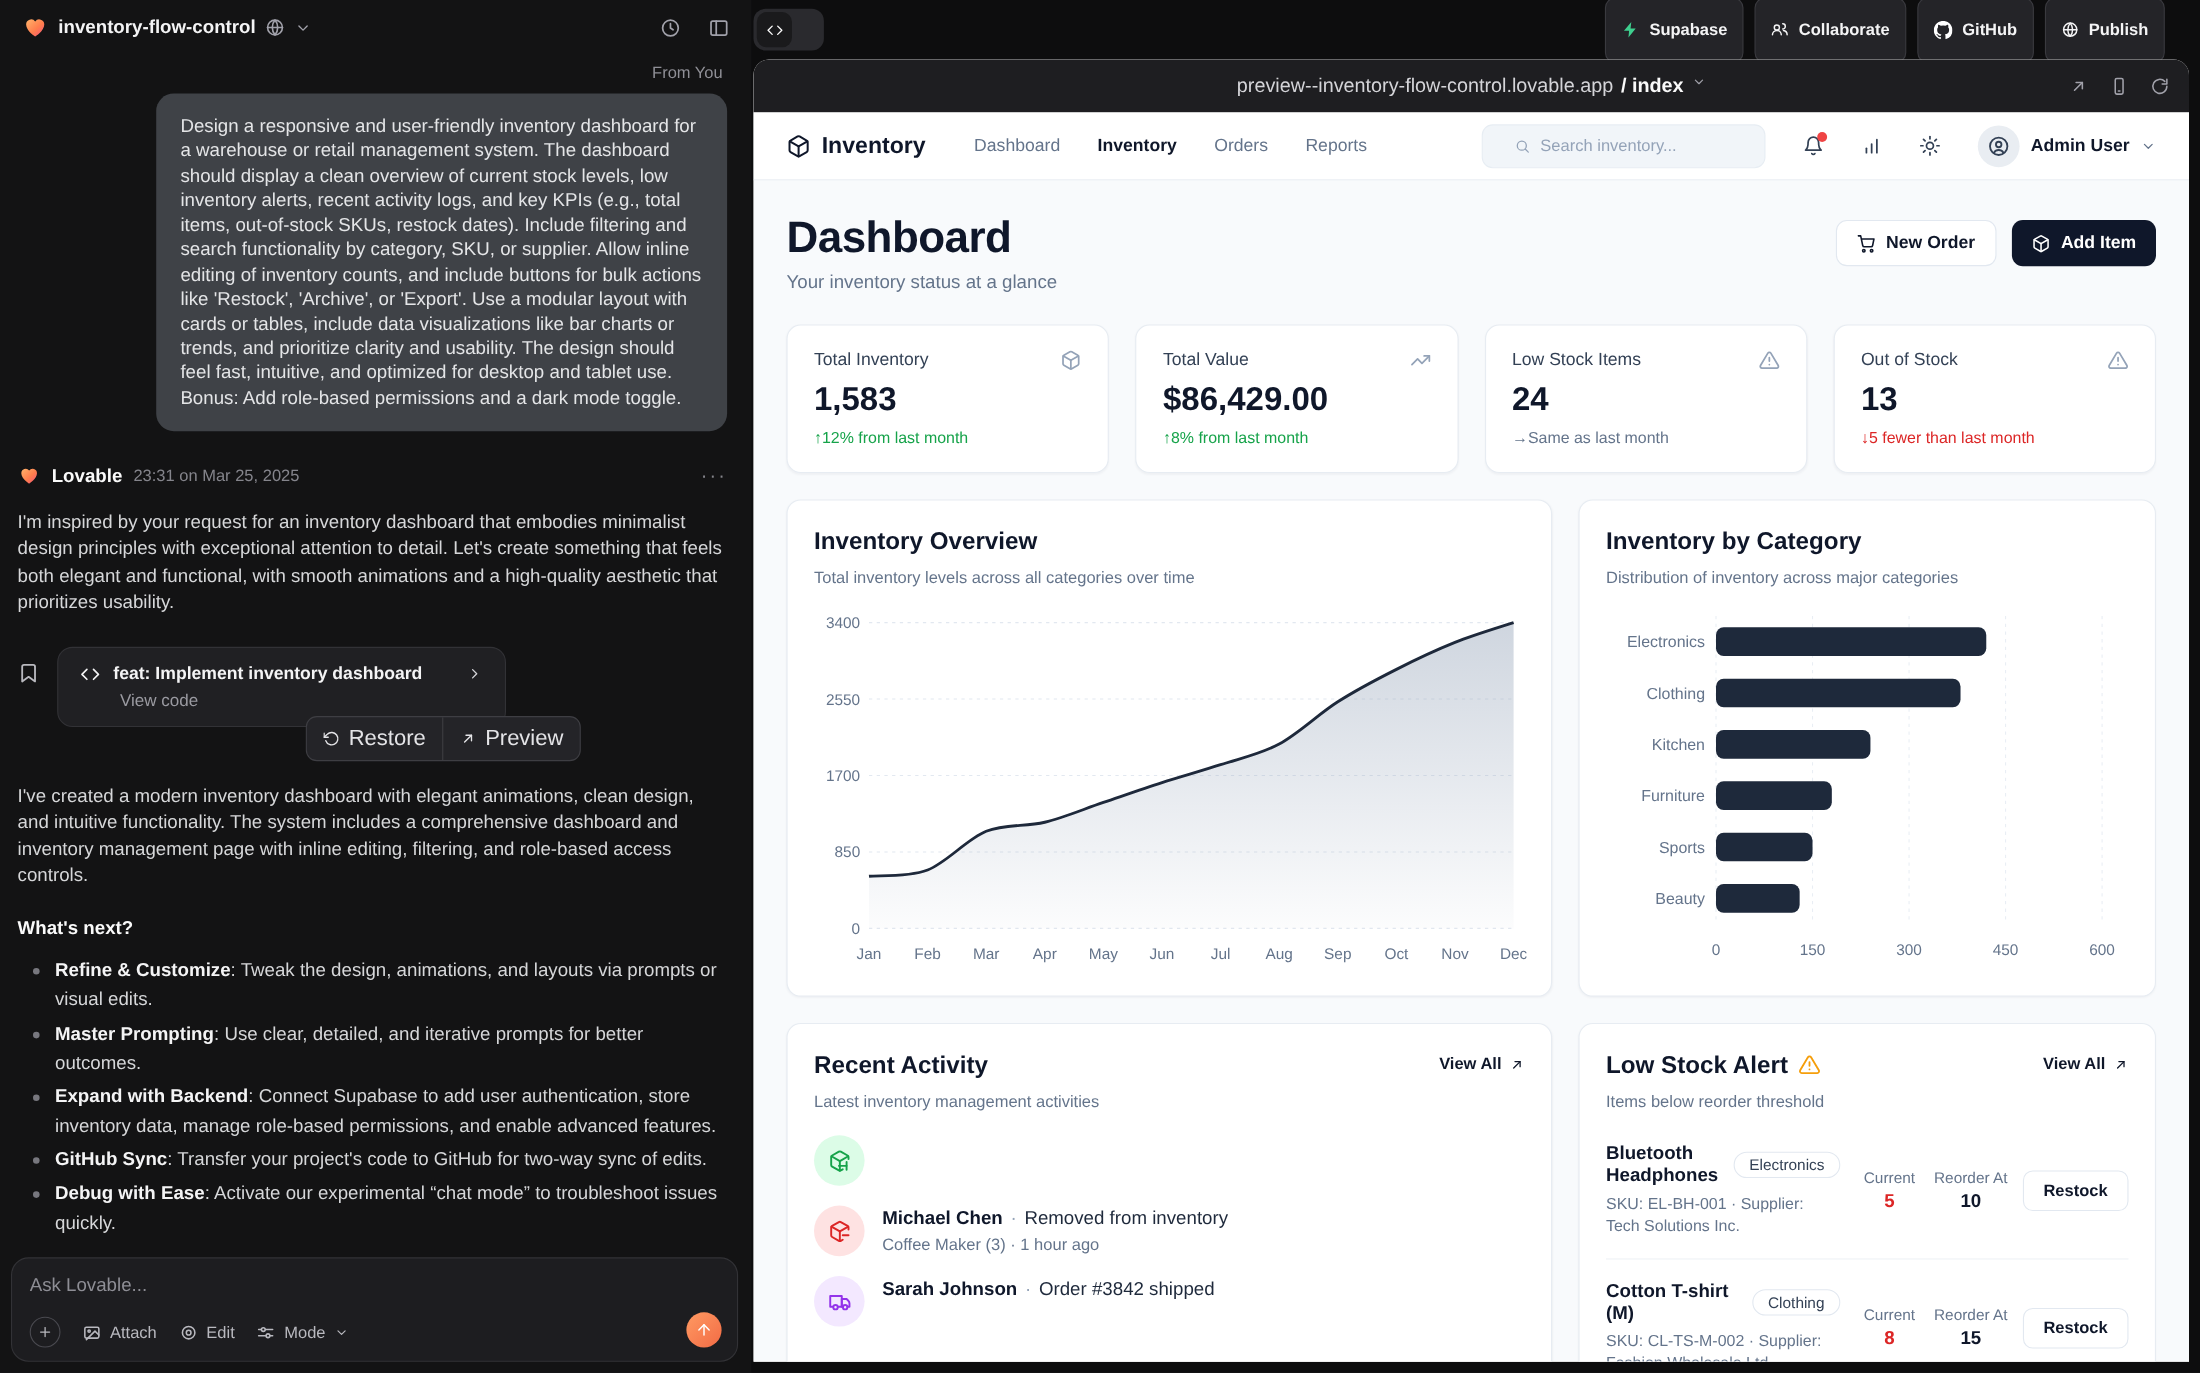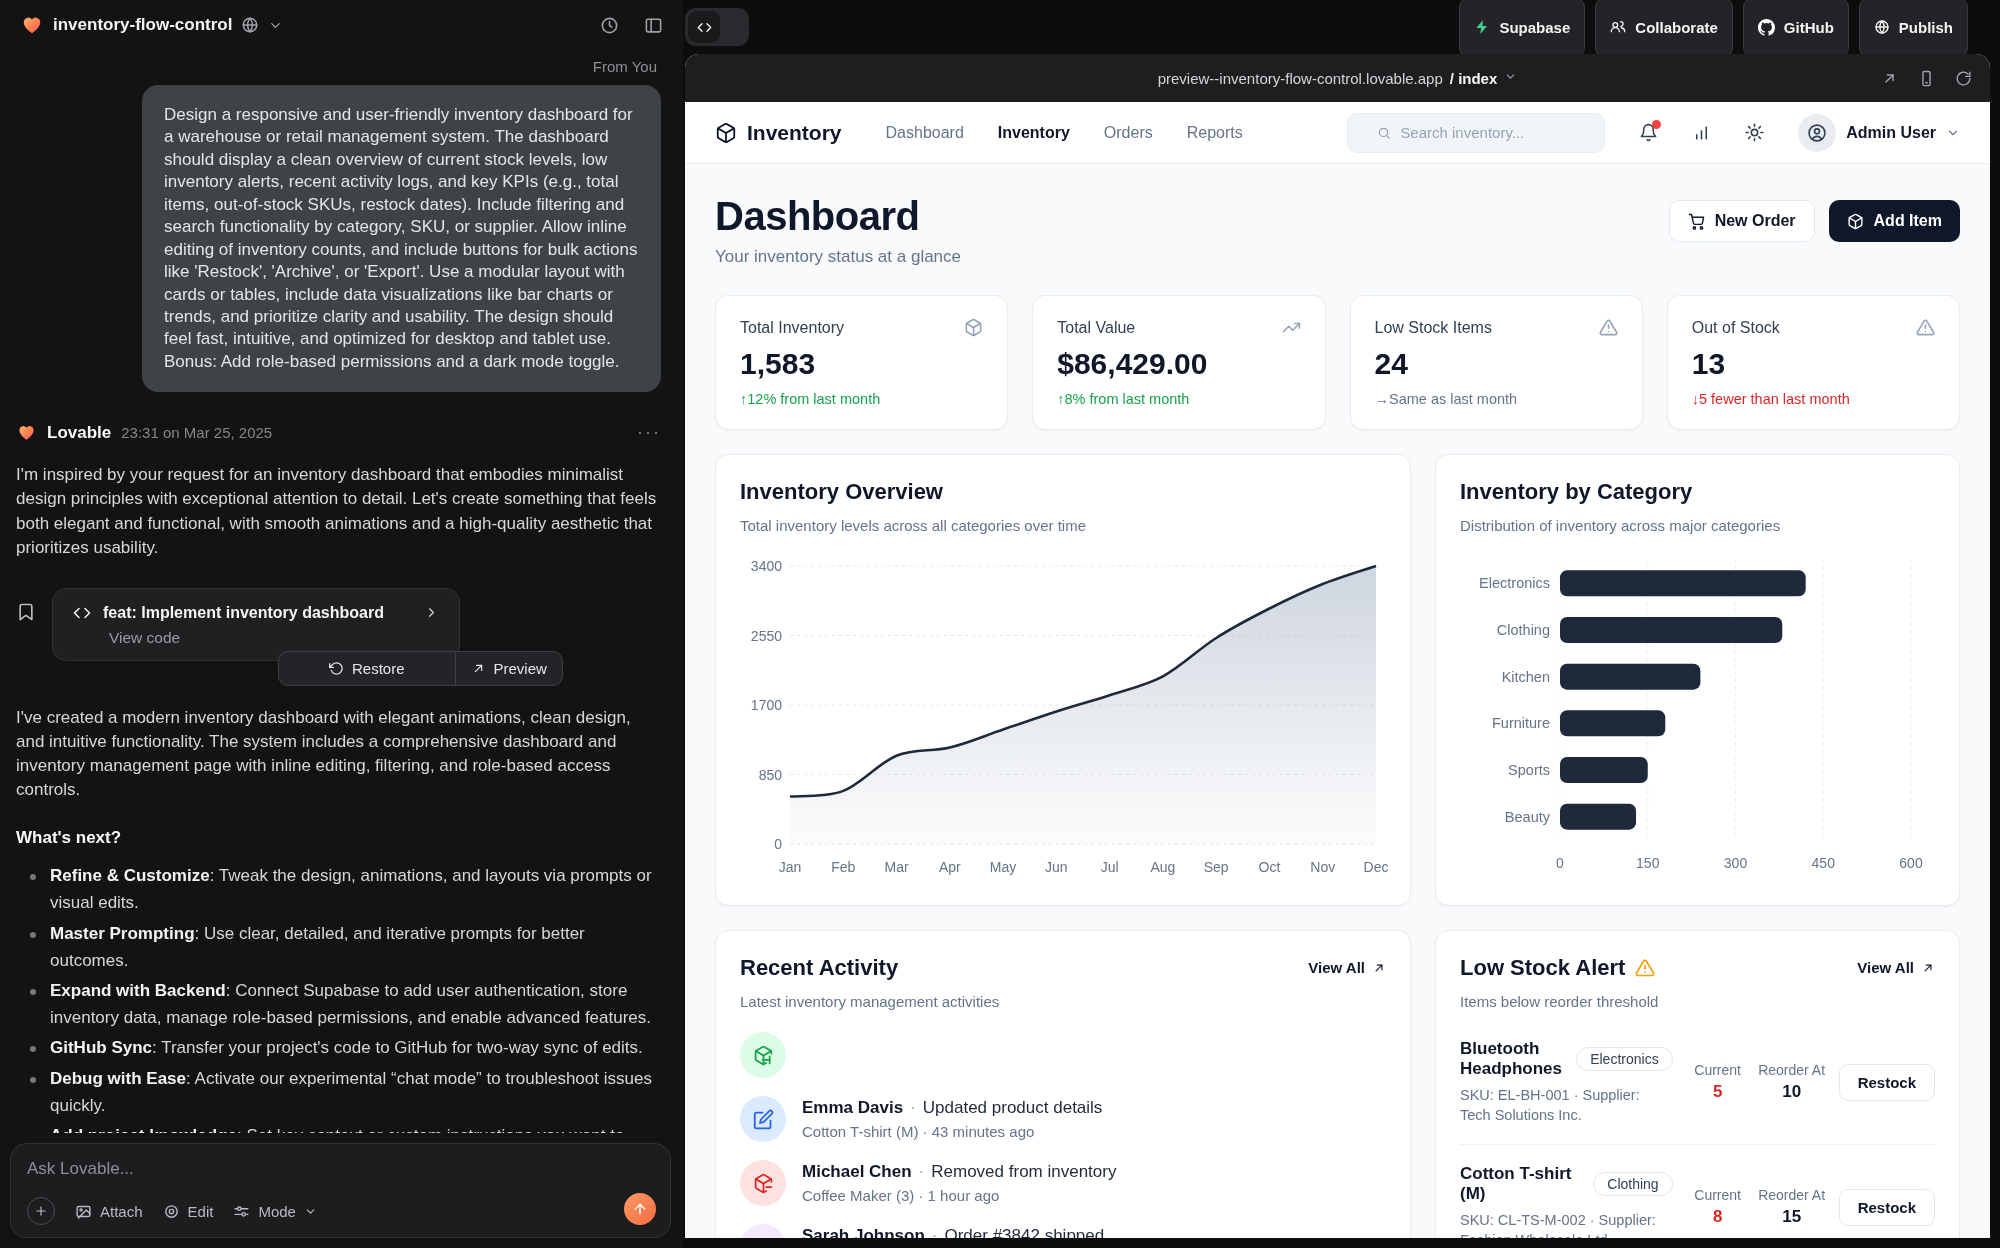--- a/index.html
+++ b/index.html
@@ -26,21 +26,21 @@
   .msg-dots { margin-left:auto; color:#85858c; font-size:18px; letter-spacing:2px; }
   .para { color:#d6d7d9; font-size:17px; line-height:1.42; margin-top:20px; }
   .commit-row { display:flex; align-items:flex-start; gap:16px; margin-top:28px; }
   .bookmark { color:#b9b9bf; margin-top:14px; flex:none; }
   .commit-card { background:#202023; border:1px solid #323236; border-radius:14px; padding:15px 20px 13px; width:408px; }
   .commit-line { display:flex; align-items:center; gap:12px; color:#f4f4f5; font-size:16px; font-weight:700; }
   .commit-chev { margin-left:auto; color:#d4d4d8; }
   .viewcode { color:#9a9aa1; font-size:15.5px; margin:7px 0 0 36px; }
   .restore-row { display:flex; justify-content:flex-start; margin:-10px 0 0 262px; position:relative; z-index:2; }
   .pillgroup { display:flex; align-items:center; background:#242428; border:1px solid #3e3e43; border-radius:10px; overflow:hidden; }
-  .pillbtn { display:flex; align-items:center; gap:8px; color:#e4e4e7; font-size:15px; padding:8px 15px;margin-left:35px; }
+  .pillbtn { display:flex; align-items:center; gap:8px; color:#e4e4e7; font-size:20px; padding:8px 15px; }
   .pillbtn + .pillbtn { border-left:1px solid #3e3e43; }
   .whats-next { color:#fafafa; font-size:17px; font-weight:700; margin-top:26px; }
   .bullets { margin-top:14px; }
   .bullets li { list-style:none; display:flex; gap:14px; color:#d6d7d9; font-size:17px; line-height:1.6; margin-top:3px; }
   .bullets li::before { content:""; width:6px; height:6px; border-radius:50%; background:#77777e; flex:none; margin-top:12px; margin-left:14px; }
   .bullets b { color:#f4f4f5; font-weight:700; }
   .input-box { flex:none; margin:10px 12px 10px 10px; background:#1d1d20; border:1px solid #323236;
     border-radius:16px; padding:15px 16px 12px; position:relative; }
   .ask-input { width:100%; background:transparent; border:none; outline:none; color:#e4e4e7; font-size:17px;
     font-family:"Liberation Sans",sans-serif; }
@@ -55,21 +55,21 @@
   
   .right { flex:1; display:flex; flex-direction:column; background:#0d0d0e; }
   .rp-topbar { height:54px; flex:none; display:flex; align-items:center; padding:0 34px 0 2px; }
   .code-toggle { width:64px; height:38px; background:#2a2a2e; border-radius:11px; display:flex; align-items:center; padding:3px; }
   .code-toggle .seg { width:32px; height:32px; border-radius:9px; background:#1a1a1c; display:flex; align-items:center; justify-content:center; color:#fafafa; }
   .top-actions { margin-left:auto; display:flex; gap:10px; }
   .top-btn { display:flex; align-items:center; gap:9px; background:#242428; border:1px solid #3a3a3f;
     border-radius:9px; color:#f4f4f5; font-size:15px; font-weight:600; padding:20px 14px; }
   .frame { flex:1; margin:0 12px 10px 2px; border-radius:14px 14px 0 0; overflow:hidden; display:flex; flex-direction:column; background:#fff; }
   .url-bar { height:48px; flex:none; background:#1e1e21; display:flex; align-items:center; justify-content:center; position:relative; }
-  .url-text { color:#d4d4d8; font-size:15px; display:flex; align-items:flex-start; gap:7px; }
+  .url-text { color:#d4d4d8; font-size:18px; display:flex; align-items:flex-start; gap:7px; }
   .url-path { color:#fafafa; font-weight:600; }
   .url-icons { position:absolute; right:18px; display:flex; gap:20px; color:#a1a1aa; }
 
   .app { flex:1; background:#f8fafc; display:flex; flex-direction:column; overflow:hidden; }
   .navbar { height:62px; flex:none; background:#fff; border-bottom:1px solid #e8edf3; display:flex; align-items:center; padding:0 30px; }
   .brand { display:flex; align-items:center; gap:10px; color:#0f172a; font-size:21px; font-weight:800; }
   .nav-links { display:flex; gap:34px; margin-left:44px; font-size:16px; }
   .nav-links .lnk { color:#64748b; }
   .nav-links .active { color:#0f172a; font-weight:700; }
   .search-pill { margin-left:auto; width:258px; height:40px; background:#f1f5f9; border:1px solid #e7edf3;
@@ -625,32 +625,20 @@
                     <svg class="ic" width="21" height="21" viewBox="0 0 24 24">
                         <path d="M19 13v8"></path>
                         <path d="M15 17h8" transform="translate(-4 0)"></path>
                         <path d="M21 10V8a2 2 0 0 0-1-1.73l-7-4a2 2 0 0 0-2 0l-7 4A2 2 0 0 0 3 8v8a2 2 0 0 0 1 1.73l7 4a2 2 0 0 0 2 0l2-1.14"></path>
                         <polyline points="3.3 7 12 12 20.7 7"></polyline>
                         <line x1="12" y1="22" x2="12" y2="12"></line>
                       </svg>
                   </span>
                 </div>
                 <div class="act-row">
-                  <span class="act-icon ai-blue">
-                    <svg class="ic" width="21" height="21" viewBox="0 0 24 24">
-                        <path d="M11 4H4a2 2 0 0 0-2 2v14a2 2 0 0 0 2 2h14a2 2 0 0 0 2-2v-7"></path>
-                        <path d="M18.5 2.5a2.12 2.12 0 0 1 3 3L12 15l-4 1 1-4Z"></path>
-                      </svg>
-                  </span>
-                  <div>
-                    <div class="act-line1"><b>Emma Davis</b><span class="act-dot">·</span><span>Updated product details</span></div>
-                    <div class="act-line2">Cotton T-shirt (M) · 43 minutes ago</div>
-                  </div>
-                </div>
-                <div class="act-row">
                   <span class="act-icon ai-red">
                     <svg class="ic" width="21" height="21" viewBox="0 0 24 24">
                         <path d="M15 17h6" transform="translate(0 -1)"></path>
                         <path d="M21 10V8a2 2 0 0 0-1-1.73l-7-4a2 2 0 0 0-2 0l-7 4A2 2 0 0 0 3 8v8a2 2 0 0 0 1 1.73l7 4a2 2 0 0 0 2 0l2-1.14"></path>
                         <polyline points="3.3 7 12 12 20.7 7"></polyline>
                         <line x1="12" y1="22" x2="12" y2="12"></line>
                       </svg>
                   </span>
                   <div>
                     <div class="act-line1"><b>Michael Chen</b><span class="act-dot">·</span><span>Removed from inventory</span></div>

